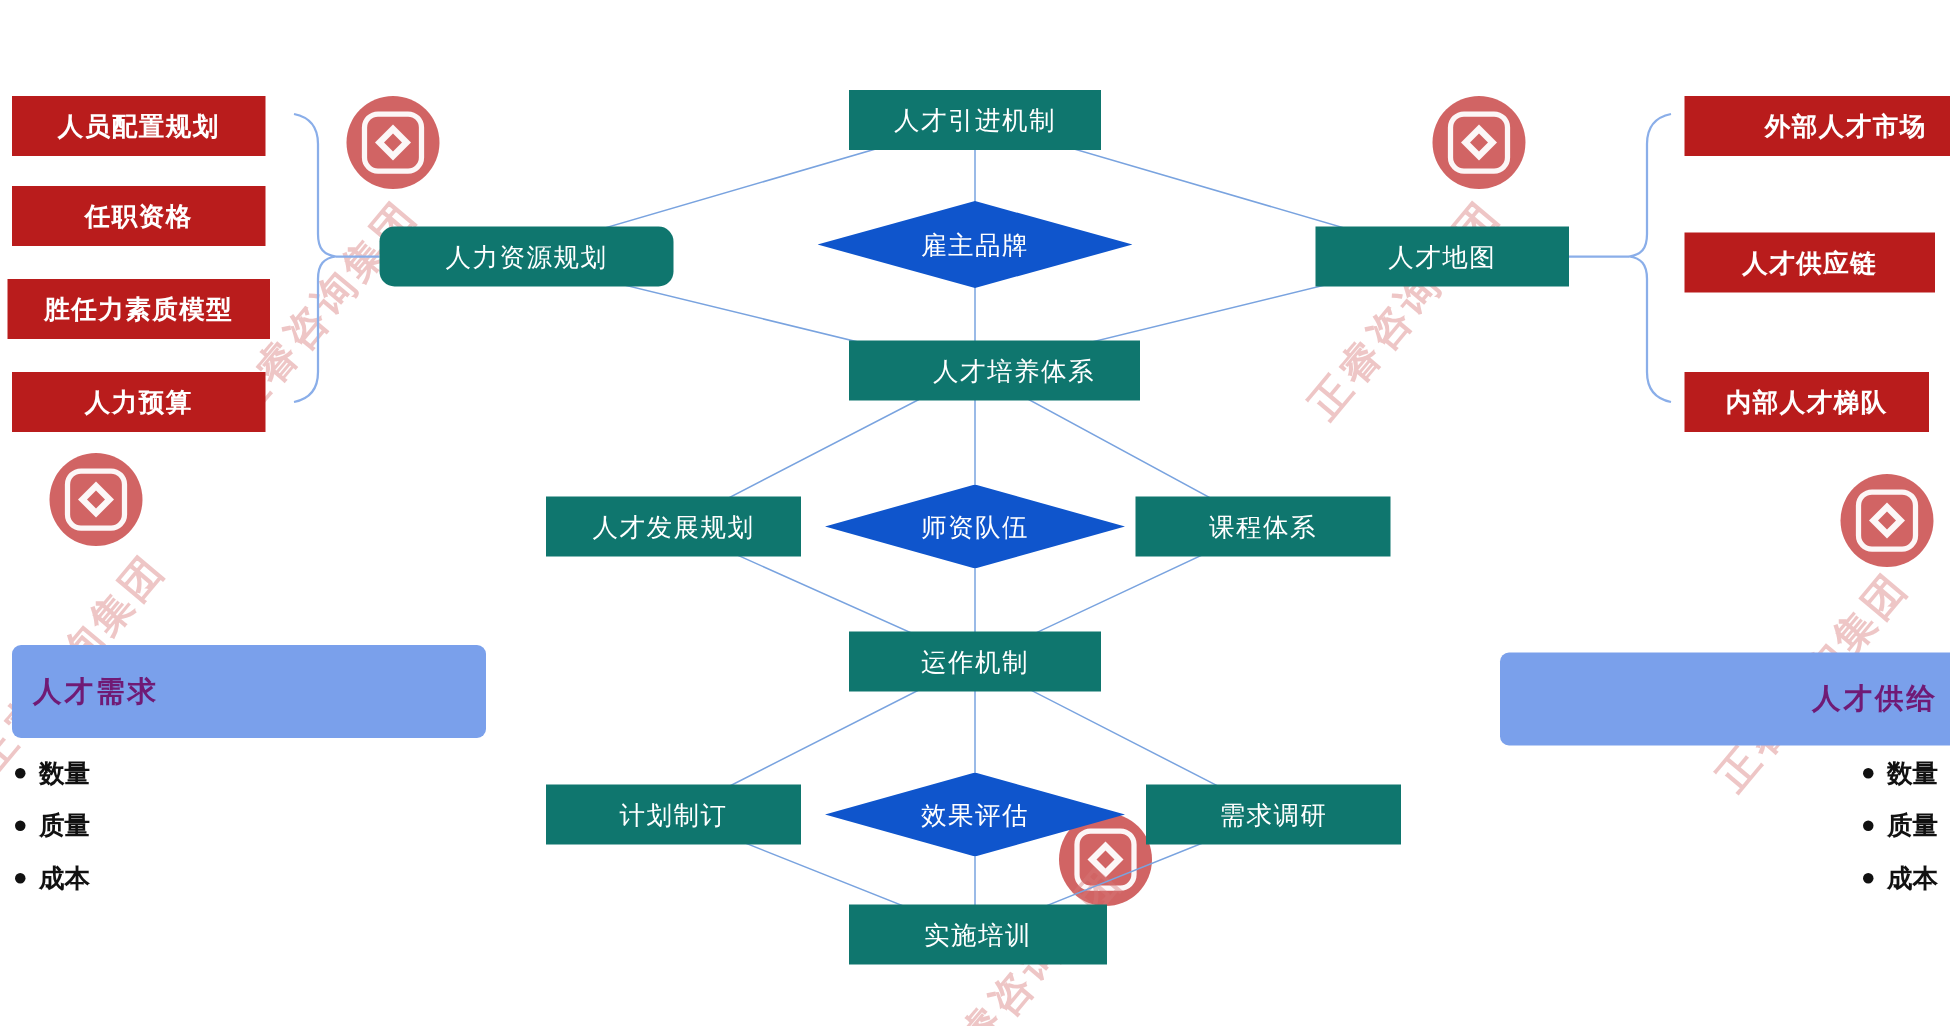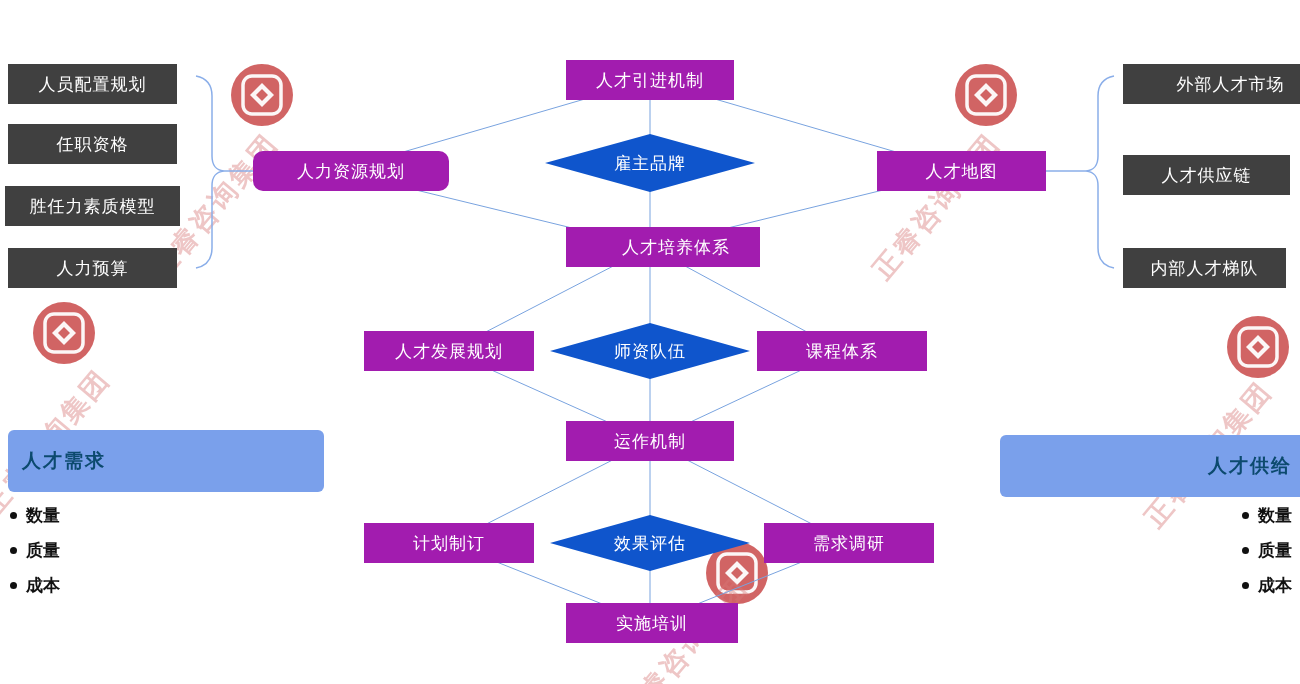--- a/index.html
+++ b/index.html
@@ -5,27 +5,27 @@
   html,body{margin:0;padding:0;background:#fff;}
   body{font-family:"Liberation Sans","DejaVu Sans",sans-serif;}
   .canvas{position:relative;width:1300px;height:684px;background:#ffffff;overflow:hidden;}
 
   
   svg.lines{position:absolute;left:0;top:0;z-index:2;}
 
   
   .node{position:absolute;z-index:3;display:flex;align-items:center;justify-content:center;
         color:#fff;font-size:17px;letter-spacing:1px;white-space:nowrap;}
-  .rect-dark{background:#a21caf;}
-  .rect-light{background:#404040;}
+  .rect-dark{background:#0f766e;}
+  .rect-light{background:#b91c1c;font-weight:bold;}
   .diamond{background:#0F55CC;clip-path:polygon(50% 0,100% 50%,50% 100%,0 50%);z-index:4;}
 
   
   .banner{position:absolute;z-index:3;background:#7AA0EB;border-radius:6px;display:flex;align-items:center;
-          color:#0c4a6e;font-size:19px;font-weight:bold;letter-spacing:2px;}
+          color:#701a75;font-size:19px;font-weight:bold;letter-spacing:2px;}
   .banner.left{justify-content:flex-start;padding-left:14px;}
   .banner.right{justify-content:flex-end;padding-right:14px;}
 
   
   .bullets{position:absolute;z-index:3;font-size:17px;font-weight:bold;color:#111;line-height:35px;}
   .bullets .row{display:flex;align-items:center;}
   .bullets.right .row{justify-content:flex-end;}
   .dot{display:inline-block;width:7px;height:7px;border-radius:50%;background:#111;margin-right:9px;flex:0 0 auto;}
 
   

